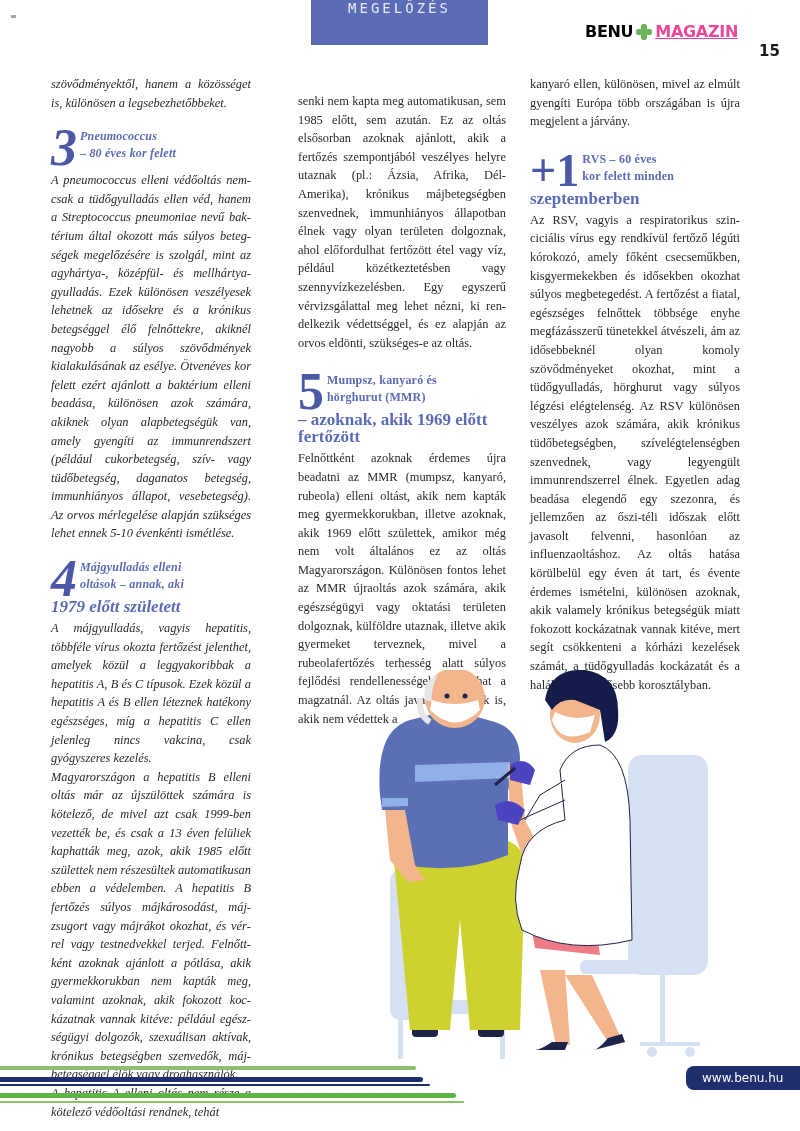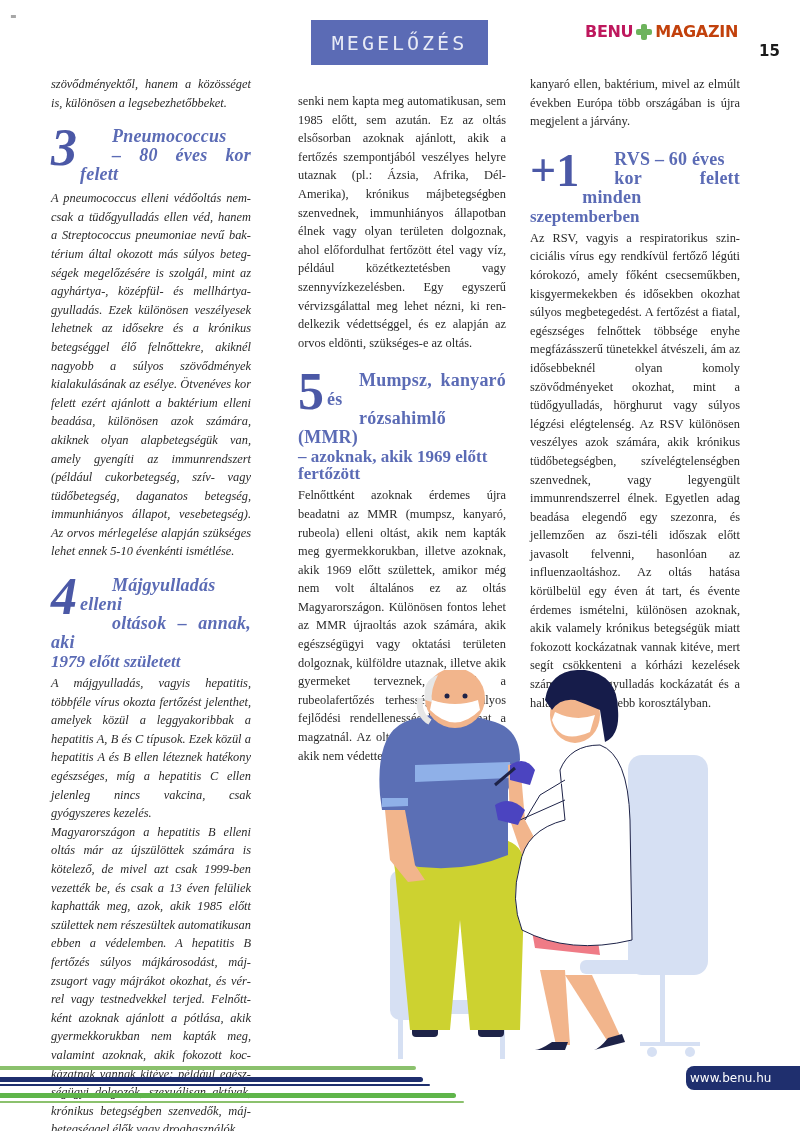--- a/index.html
+++ b/index.html
@@ -2,56 +2,56 @@
 <html><head>
 <meta charset="utf-8">
 <style>
   * { box-sizing: border-box; margin: 0; padding: 0; }
   html, body { width: 800px; height: 1131px; background: #ffffff; overflow: hidden; }
   body { position: relative; font-family: "Liberation Serif", "DejaVu Serif", serif; color: #2a2a2a; }
 
   .corner-mark { position: absolute; left: 10px; top: 12px; font-size: 8px; color: #555; font-family: "DejaVu Sans", sans-serif; }
 
   .section-tab { position: absolute; left: 311px; top: 0; width: 177px; height: 45px; background: #5b6bb5;
-    color: #e8ebf6; font-family: "DejaVu Sans Mono", monospace; font-size: 20px; letter-spacing: 3px;
-    display: flex; align-items: center; justify-content: center; margin-top: 20px; }
+    color: #e8ebf6; font-family: "DejaVu Sans Mono", monospace; font-size: 14px; letter-spacing: 3px;
+    display: flex; align-items: flex-start; justify-content: center; }
 
   .brand { position: absolute; left: 585px; top: 22px; display: flex; align-items: center; font-family: "DejaVu Sans", sans-serif;
     font-weight: bold; font-size: 16px; letter-spacing: -0.3px; }
-  .brand .benu { color: #be185d; }
+  .brand .benu { color: #000000; }
   .brand .cross { width: 16px; height: 16px; margin: 0 3px; position: relative; }
   .brand .cross::before, .brand .cross::after { content: ""; position: absolute; background: #6db35c; border-radius: 2px; }
   .brand .cross::before { left: 5px; top: 0; width: 6px; height: 16px; }
   .brand .cross::after { left: 0; top: 5px; width: 16px; height: 6px; }
-  .brand .magazin { color: #c2410c; }
+  .brand .magazin { color: #ec4899; text-decoration: underline; }
   .page-number { position: absolute; left: 759px; top: 24px; font-family: "DejaVu Sans", sans-serif; font-weight: bold; font-size: 15px; color: #1a1a1a; margin-top: 18px; }
 
   .col { position: absolute; font-size: 12.4px; line-height: 18.6px; text-align: justify; hyphens: manual; }
   .col1 { left: 51px; top: 75px; width: 200px; font-style: italic; }
   .col2 { left: 298px; top: 92px; width: 208px; }
   .col3 { left: 530px; top: 75px; width: 210px; }
   .col p { margin: 0; }
 
   .heading { display: block; color: #5b6bb5; font-weight: bold; line-height: 17px; margin: 16px 0 4px 0; position: relative; }
   .heading .num { float: left; font-size: 52px; line-height: 38px; color: #4b58a6; font-weight: bold; margin-right: 3px; margin-top: 1px; }
-  .heading .ht { font-size: 18px; letter-spacing: 0.2px; margin-left: 32px; }
+  .heading .ht { font-size: 12px; letter-spacing: 0.2px; }
   .heading .ht2 { font-size: 17px; display: block; clear: left; }
   .heading.plus .num { font-size: 46px; line-height: 38px; }
 
   .illustration { position: absolute; left: 360px; top: 670px; width: 360px; height: 390px; }
 
   .footer-lines { position: absolute; left: 0; top: 1060px; width: 800px; height: 40px; }
   .line { position: absolute; left: 0; height: 4px; border-radius: 0 3px 3px 0; }
   .l1 { top: 6px; width: 416px; background: #8bc16d; }
   .l2 { top: 17px; width: 423px; height: 5px; background: #1f2f6e; }
   .l3 { top: 24px; width: 430px; height: 2px; background: #1f2f6e; }
   .l4 { top: 33px; width: 456px; height: 5px; background: #5fb54a; }
   .l5 { top: 41px; width: 464px; height: 2px; background: #8bc16d; }
   .url-badge { position: absolute; left: 686px; top: 1066px; width: 114px; height: 24px; background: #1f2f6e; color: #ffffff;
-    border-radius: 8px 0 0 8px; font-family: "DejaVu Sans", sans-serif; font-size: 12px; display: flex; align-items: center; padding-left: 4px; }
+    border-radius: 8px 0 0 8px; font-family: "DejaVu Sans", sans-serif; font-size: 12px; display: flex; align-items: center; padding-left: 16px; }
 </style>
 </head>
 <body>
 
 <span class="corner-mark">≡</span>
 <div class="section-tab">
     <span>MEGELŐZÉS</span>
   </div>
 
 <div class="brand">
@@ -79,29 +79,29 @@
   <p>A májgyulladás, vagyis hepatitis, többféle vírus okozta fertőzést jelent­het, amelyek közül a leggyakoribbak a hepatitis A, B és C típusok. Ezek közül a hepatitis A és B ellen léteznek hatékony egészséges, míg a hepatitis C ellen jelenleg nincs vakcina, csak gyógyszeres kezelés.</p>
   <p>Magyarországon a hepatitis B elleni oltás már az újszülöttek számára is kötelező, de mivel azt csak 1999-ben vezették be, és csak a 13 éven felüliek kaphatták meg, azok, akik 1985 előtt születtek nem részesültek automatiku­san ebben a védelemben. A hepatitis B fertőzés súlyos májkárosodást, máj­zsugort vagy májrákot okozhat, és vér­rel vagy testnedvekkel terjed. Felnőtt­ként azoknak ajánlott a pótlása, akik gyermekkorukban nem kapták meg, valamint azoknak, akik fokozott koc­kázatnak vannak kitéve: például egész­ségügyi dolgozók, szexuálisan aktívak, krónikus betegségben szenvedők, máj­betegséggel élők vagy droghasználók.</p>
   <p>A hepatitis A elleni oltás nem része a kötelező védőoltási rendnek, tehát</p>
 </div>
 
 <div class="col col2">
   <p>senki nem kapta meg automatikusan, sem 1985 előtt, sem azután. Ez az oltás elsősorban azoknak ajánlott, akik a fertőzés szempontjából veszélyes hely­re utaznak (pl.: Ázsia, Afrika, Dél-Amerika), krónikus májbetegségben szenvednek, immunhiányos állapotban élnek vagy olyan területen dolgoznak, ahol előfordulhat fertőzött étel vagy víz, például közétkeztetésben vagy szennyvízkezelésben. Egy egyszerű vérvizsgálattal meg lehet nézni, ki ren­delkezik védettséggel, és ez alapján az orvos eldönti, szükséges-e az oltás.</p>
   <div class="heading" style="margin-top:20px">
     <span class="num">5</span>
     <span class="ht">Mumpsz, kanyaró és</span><br>
-    <span class="ht">rózsahimlő (MMR)</span>
+    <span class="ht">hörghurut (MMR)</span>
     <span class="ht2">– azoknak, akik 1969 előtt</span>
     <span class="ht2">fertőzött</span>
   </div>
   <p>Felnőttként azoknak érdemes újra beadatni az MMR (mumpsz, kanyaró, rubeola) elleni oltást, akik nem kapták meg gyermekkorukban, illetve azok­nak, akik 1969 előtt születtek, amikor még nem volt általános ez az oltás Magyarországon. Különösen fontos lehet az MMR újraoltás azok számá­ra, akik egészségügyi vagy oktatási területen dolgoznak, külföldre utaz­nak, illetve akik gyermeket terveznek, mivel a rubeolafertőzés terhesség alatt súlyos fejlődési rendellenességeket okozhat a magzatnál. Az oltás java­solt azoknak is, akik nem védettek a</p>
 </div>
 
 <div class="col col3">
-  <p>kanyaró ellen, baktérium, mivel az elmúlt években Európa több országá­ban is újra megjelent a járvány.</p>
+  <p>kanyaró ellen, különösen, mivel az elmúlt gyengíti Európa több országá­ban is újra megjelent a járvány.</p>
   <div class="heading plus" style="margin-top:20px">
     <span class="num">+1</span>
     <span class="ht">RVS – 60 éves</span><br>
     <span class="ht">kor felett minden</span>
     <span class="ht2">szeptemberben</span>
   </div>
   <p>Az RSV, vagyis a respiratorikus szin­ciciális vírus egy rendkívül fertőző légúti kórokozó, amely főként csecse­műkben, kisgyermekekben és idősek­ben okozhat súlyos megbetegedést. A fertőzést a fiatal, egészséges felnőttek többsége enyhe megfázásszerű tüne­tekkel átvészeli, ám az idősebbeknél olyan komoly szövődményeket okoz­hat, mint a tüdőgyulladás, hörghurut vagy súlyos légzési elégtelenség. Az RSV különösen veszélyes azok szá­mára, akik krónikus tüdőbetegségben, szívelégtelenségben szenvednek, vagy legyengült immunrendszerrel élnek. Egyetlen adag beadása elegendő egy szezonra, és jellemzően az őszi-téli idő­szak előtt javasolt felvenni, hasonlóan az influenzaoltáshoz. Az oltás hatása körülbelül egy éven át tart, és évente érdemes ismételni, különösen azoknak, akik valamely krónikus betegségük miatt fokozott kockázatnak vannak kitéve, mert segít csökkenteni a kórhá­zi kezelések számát, a tüdőgyulladás kockázatát és a halálozást az idősebb korosztályban.</p>
 </div>
 
 <svg class="illustration" viewBox="0 0 360 390">

